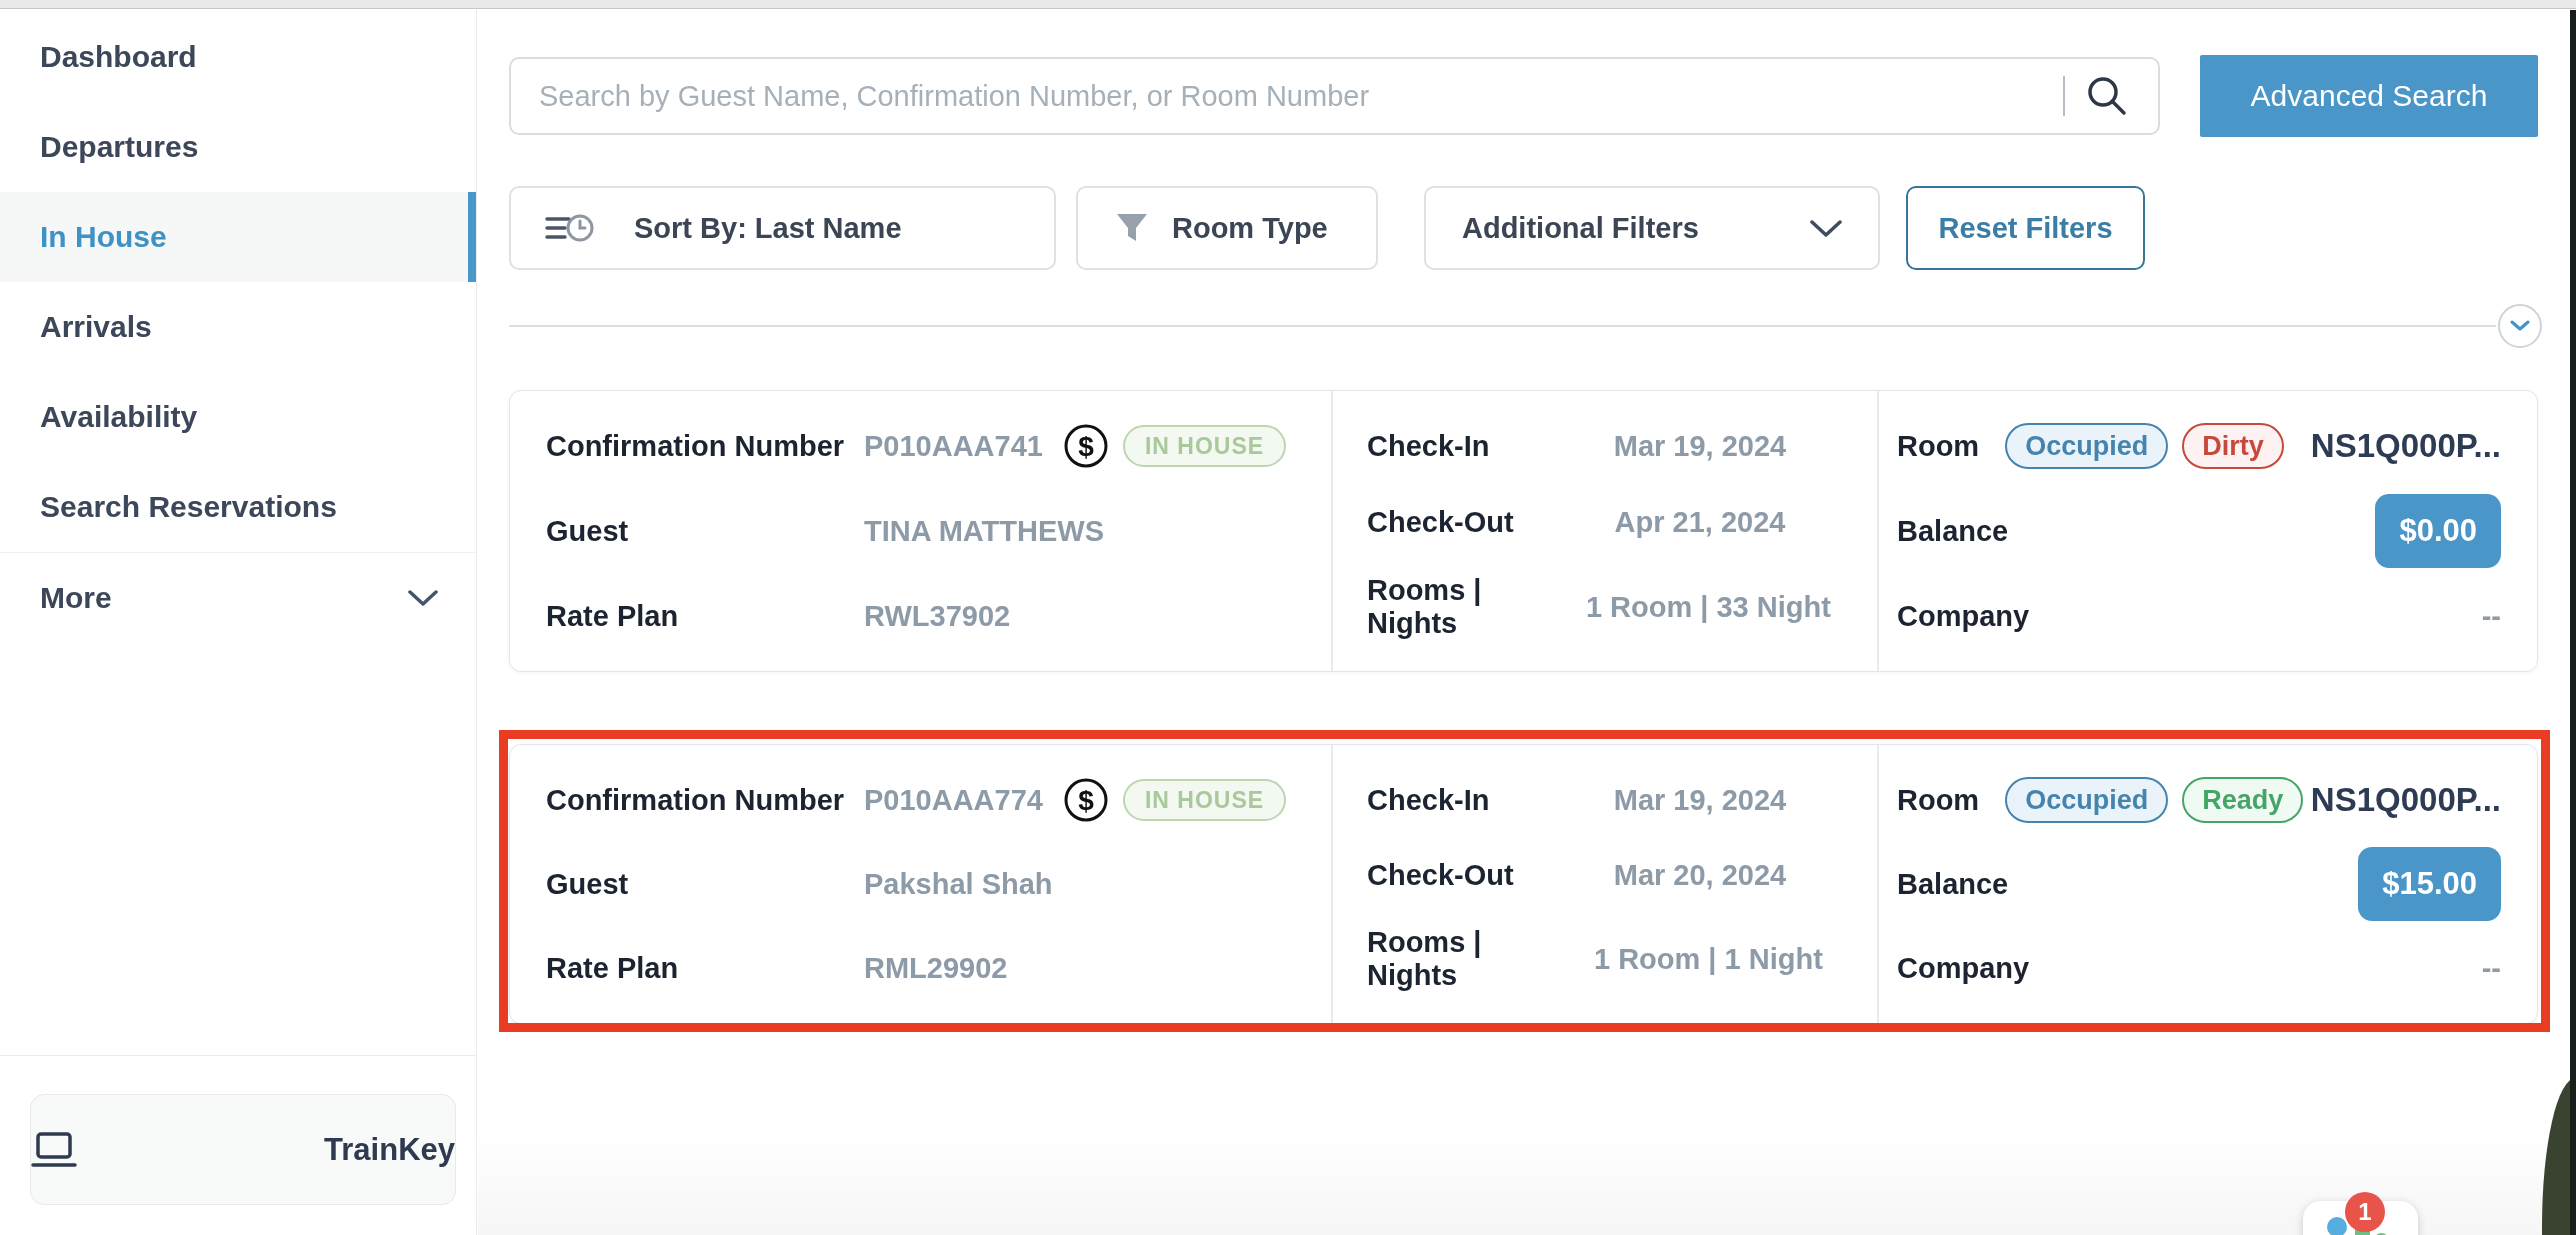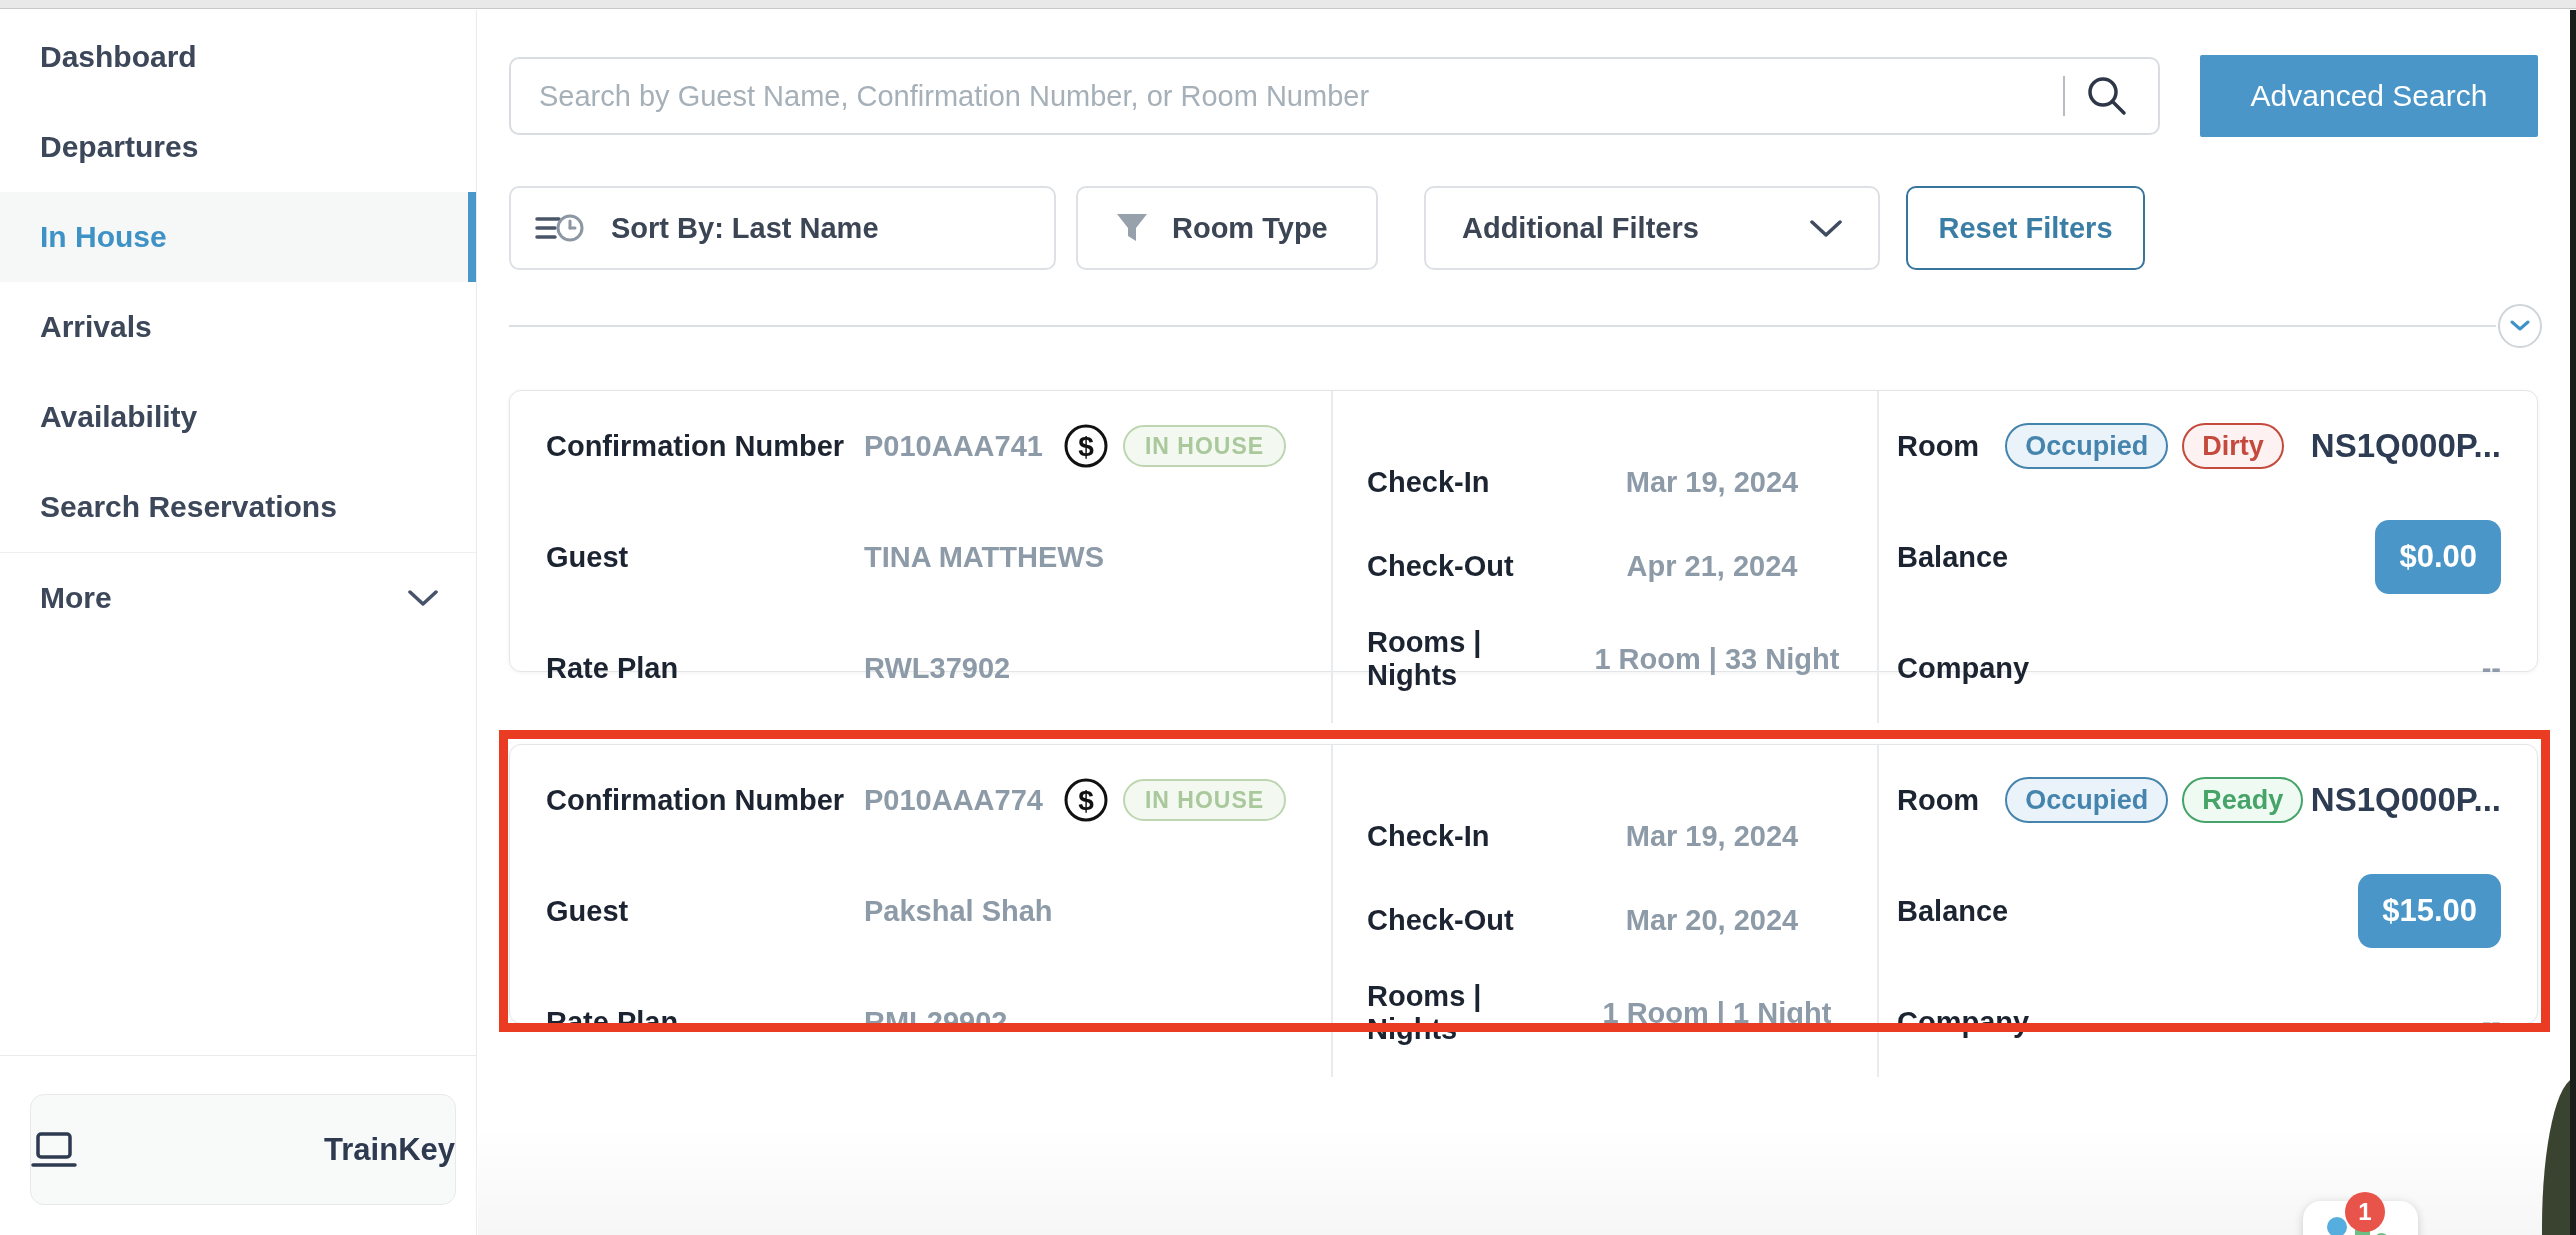--- a/index.html
+++ b/index.html
@@ -44,21 +44,21 @@
   .search-sep { position:absolute; right:95px; top:19px; width:2px; height:40px; background:#b6bdc4; }
   .search-glass { position:absolute; right:30px; top:16px; width:46px; height:46px; cursor:pointer; }
   .adv-btn { position:absolute; left:2200px; top:55px; width:338px; height:82px;
     background:#4a96c8; border:none; border-radius:2px; color:#fff; font-size:30px;
     font-family:"Liberation Sans",sans-serif; font-weight:500; cursor:pointer; z-index:10; }
 
   
   .filter-btn { position:absolute; top:186px; height:84px; background:#fff;
     border:2px solid #dde1e5; border-radius:10px; display:flex; align-items:center;
     font-size:29px; font-weight:600; color:#3b4554; cursor:pointer; z-index:10; }
-  .filter-sort { left:509px; width:547px; padding-left:24px; gap:26px; }
+  .filter-sort { left:509px; width:547px; padding-left:34px; gap:39px; }
   .filter-room { left:1076px; width:302px; padding-left:36px; gap:22px; }
   .filter-add  { left:1412px; width:456px; padding:0 36px;margin-left:12px; }
   .filter-add .chev { margin-left:auto; }
   .reset-btn { position:absolute; left:1906px; top:186px; width:239px; height:84px;
     background:#fff; border:2.5px solid #37759c; border-radius:10px; color:#3a7ea6;
     font-size:29px; font-weight:600; font-family:"Liberation Sans",sans-serif; cursor:pointer; z-index:10; }
 
   
   .list-divider { position:absolute; left:509px; top:325px; width:1987px; height:2px;
     background:#dbdfe2; z-index:5; }
@@ -69,21 +69,21 @@
   
   .card { position:absolute; left:509px; width:2029px; background:#fff;
     border:1.5px solid #e3e6e9; border-radius:12px; box-shadow:0 1px 4px rgba(0,0,0,0.05);
     display:grid; grid-template-columns:821px 546px 660px; z-index:10; cursor:pointer; }
   .card-1 { top:390px; height:282px; }
   .card-2 { top:744px; height:280px; }
   .col { display:flex; flex-direction:column; justify-content:space-between; padding:31px 0; }
   .col2, .col3 { border-left:2px solid #e8ebed; }
   .row { display:flex; align-items:center; min-height:48px; }
   .col1 .row { padding-left:36px; }
-  .col2 .row { padding-left:34px; padding-right:16px;margin-top:36px; }
+  .col2 .row { padding-left:34px; padding-right:28px; }
   .col3 .row { padding-left:18px; padding-right:36px; }
   .flabel { font-size:29px; font-weight:700; color:#1c2431; }
   .col1 .flabel { width:318px; flex:none; }
   .fvalue { font-size:29px; font-weight:700; color:#8d9aa7; }
   .val-center { width:298px; margin-left:auto; text-align:center; }
   .dollar-icon { margin-left:20px; display:flex; cursor:pointer; }
   .inhouse-pill { margin-left:14px; height:42px; padding:0 20px; border:2px solid #bdd5b1;
     border-radius:21px; background:#f3f8f0; color:#a9c89b; font-size:23px; font-weight:600;
     letter-spacing:1px; display:flex; align-items:center; }
   .pill { height:46px; padding:0 18px; border-radius:23px; font-size:27px; font-weight:600;

